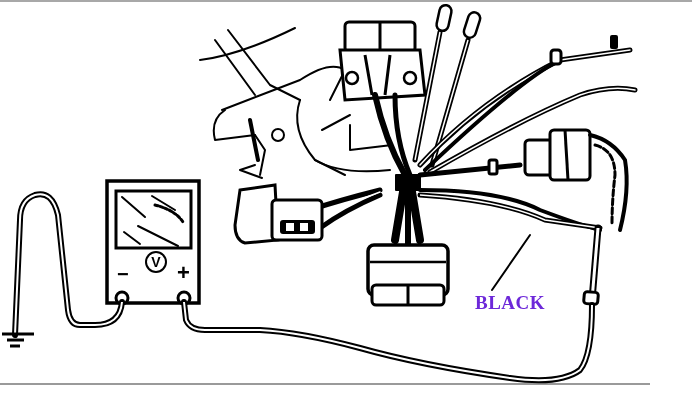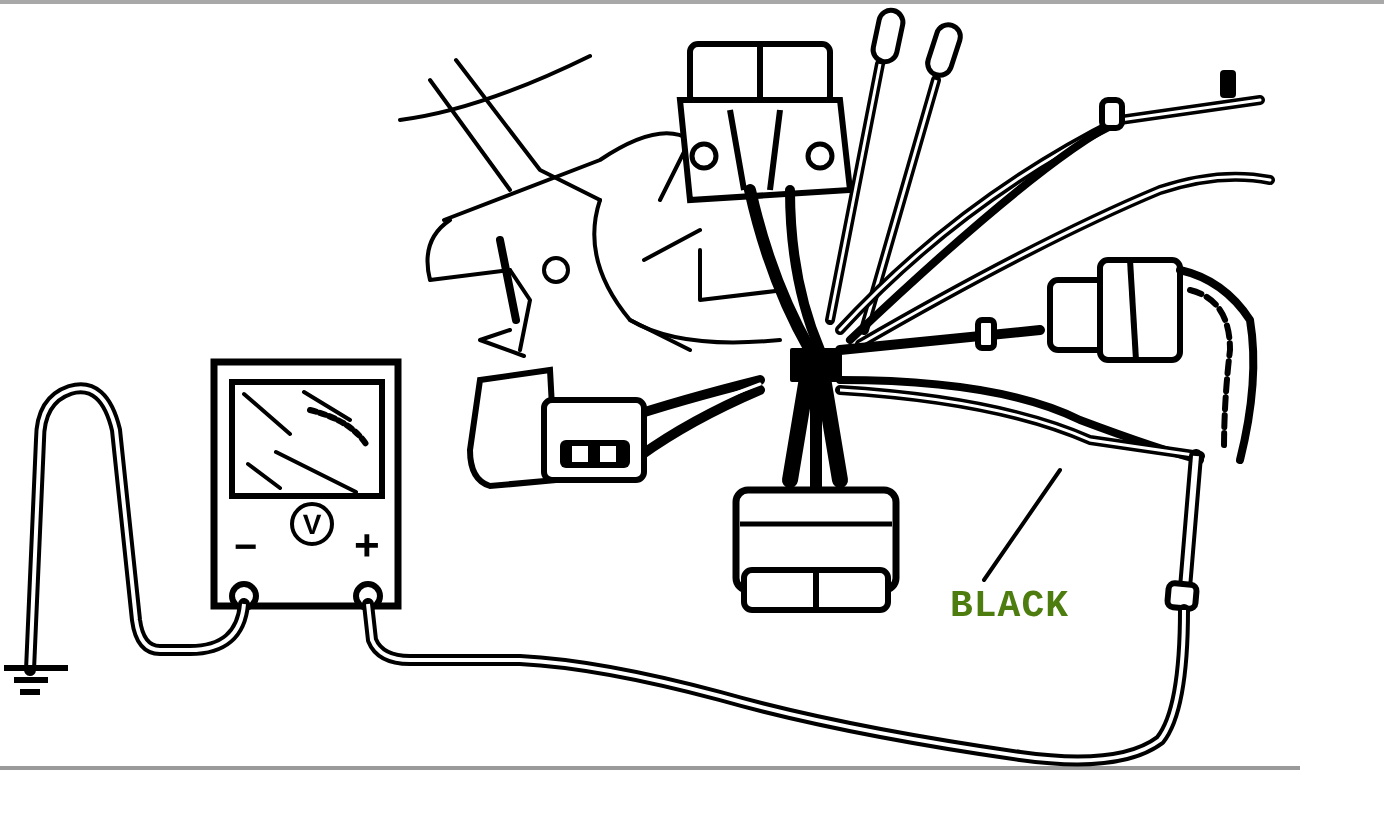--- a/index.html
+++ b/index.html
@@ -1,21 +1,21 @@
 <!DOCTYPE html>
 <html><head>
 <meta charset="utf-8">
 <style>
   html, body { margin: 0; padding: 0; background: #ffffff; }
   body { width: 692px; height: 419px; overflow: hidden; position: relative; font-family: "Liberation Sans", sans-serif; }
   .frame-top { position: absolute; left: 0; top: 0; width: 692px; height: 2px; background: #a8a8a8; }
   .frame-bottom { position: absolute; left: 0; top: 383px; width: 650px; height: 2px; background: #9a9a9a; }
   svg { position: absolute; left: 0; top: 0; }
   .ink { fill: none; stroke: #000; stroke-linecap: round; stroke-linejoin: round; }
-  .label { position: absolute; font-family: Liberation Mono, monospace; font-weight: bold; color: #4d7c0f; }
+  .label { position: absolute; font-family: Liberation Serif, serif; font-weight: bold; color: #6d28d9; }
   .black-label { left: 475px; top: 292px; font-size: 19px; letter-spacing: 0.5px; }
   .sym { position: absolute; font-family: "Liberation Sans", sans-serif; font-weight: bold; color: #000; line-height: 1; }
   .minus { left: 117px; top: 264px; font-size: 20px; }
   .plus { left: 177px; top: 262px; font-size: 22px; }
   .vmark { position: absolute; left: 145px; top: 251px; width: 18px; height: 18px; border: 2.5px solid #000; border-radius: 50%; font-size: 14px; font-weight: bold; text-align: center; line-height: 18px; }
 </style>
 </head>
 <body>
 
 <div class="frame-top"></div>

